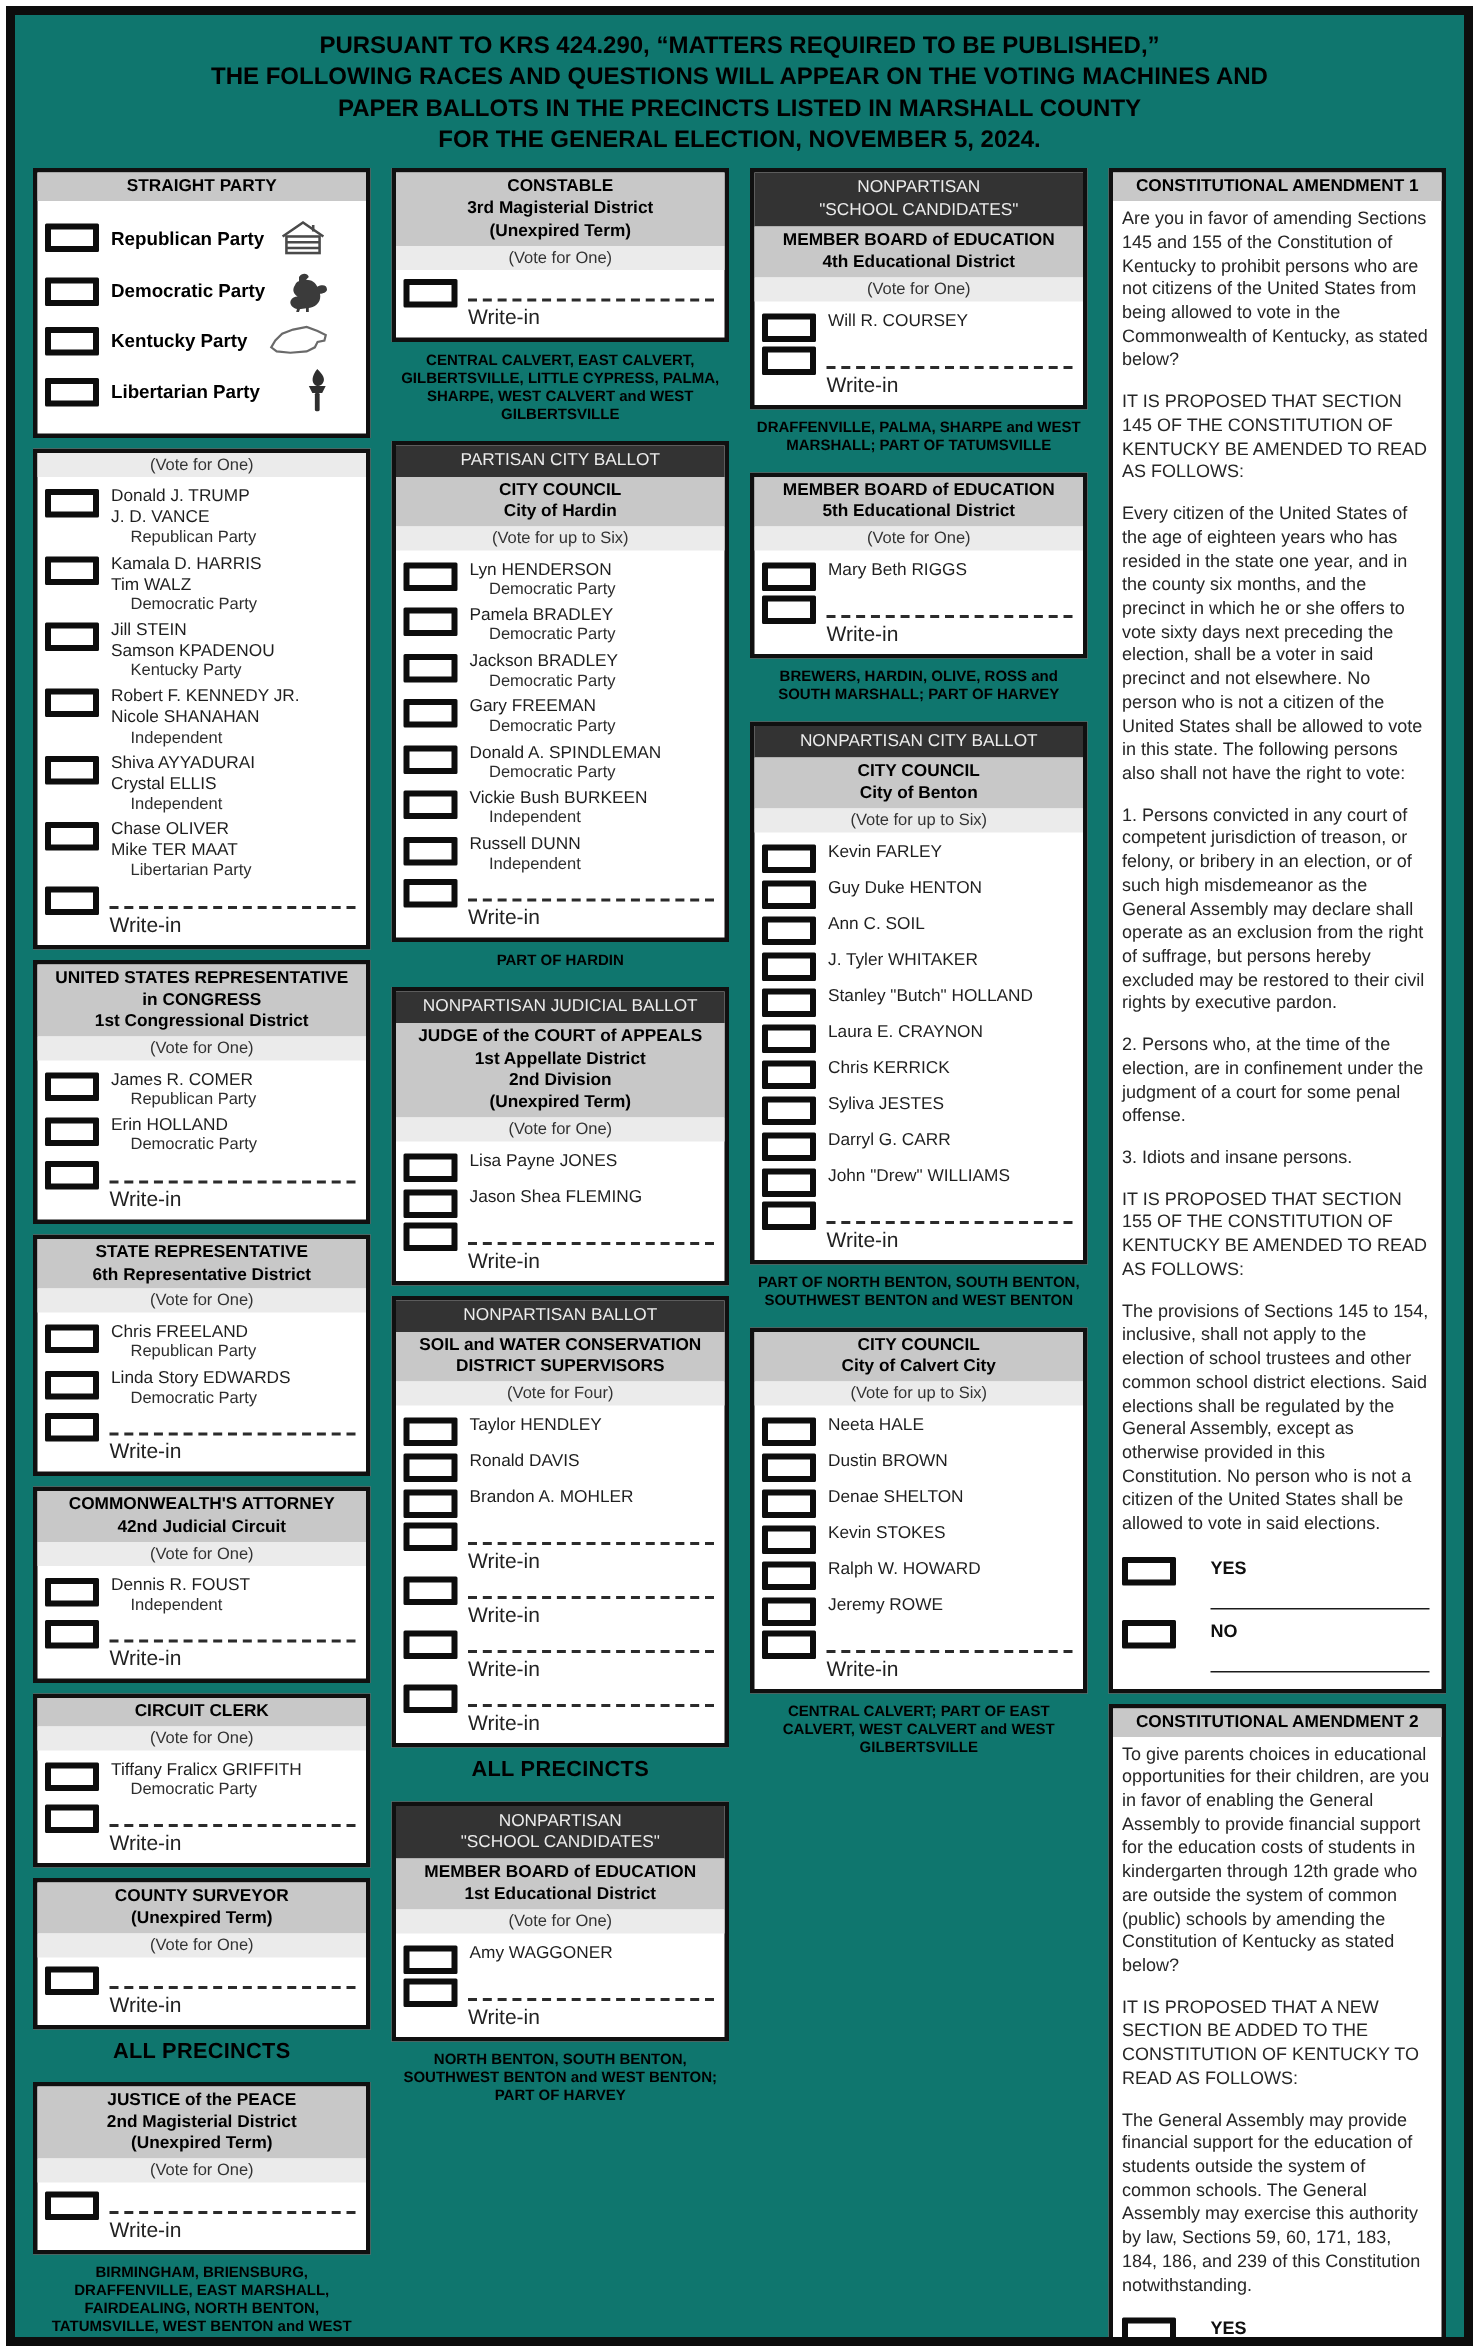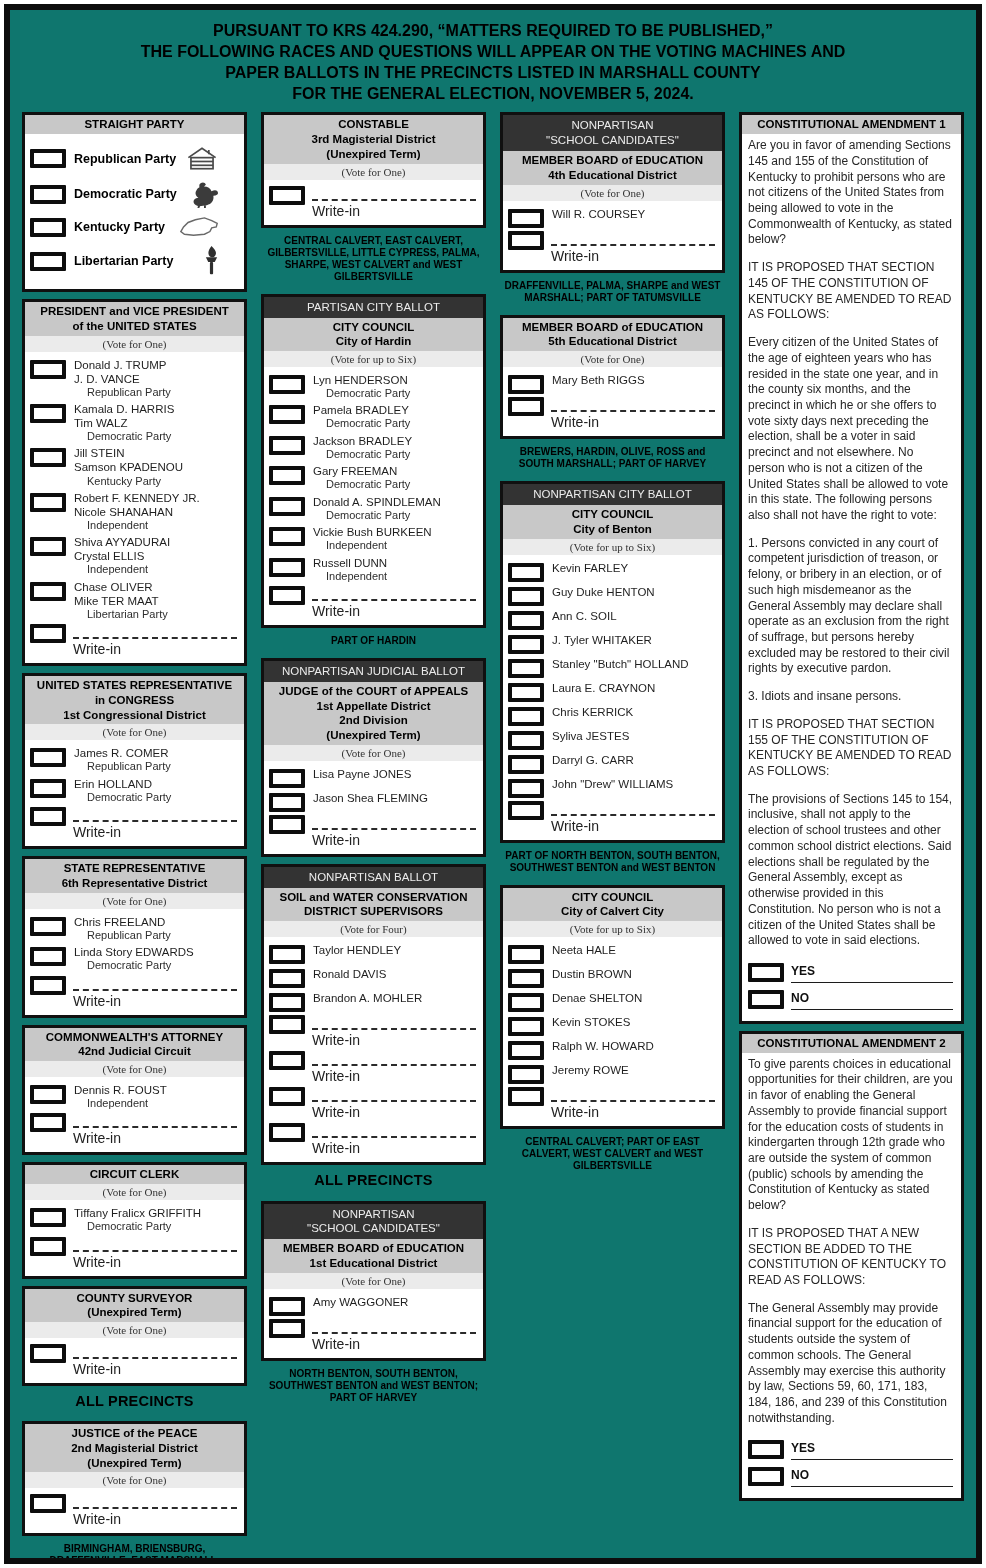--- a/index.html
+++ b/index.html
@@ -4,42 +4,42 @@
 <style>
   html,body{margin:0;padding:0;background:#fff;}
   body{width:986px;height:1568px;box-sizing:border-box;padding:4px;font-family:"Liberation Sans",sans-serif;}
   .page{width:100%;height:100%;box-sizing:border-box;border:6px solid #0d0d0d;padding:8px 12px;overflow:hidden;background:#0f766e;}
   .notice-header{font-weight:bold;text-align:center;font-size:16px;line-height:1.32;white-space:pre-line;color:#000;margin:2px 0 8px;}
   .cols{display:flex;gap:14px;align-items:flex-start;}
   .col{flex:1 1 0;min-width:0;}
   .box{border:3px solid #101010;margin-bottom:7px;background:#fff;}
   .bar{background:#333;color:#ececec;text-align:center;font-size:11.5px;line-height:1.3;padding:3px 2px;white-space:pre-line;}
   .hdr{background:#c8c8c8;color:#000;font-weight:bold;font-size:11.5px;line-height:1.28;text-align:center;padding:2px 5px;white-space:pre-line;}
-  .vote{background:#ebebeb;color:#333;font-size:11px;text-align:center;padding:2px 1px;font-family:Liberation Serif, serif;}
+  .vote{background:#ebebeb;color:#333;font-size:11px;text-align:center;padding:2px 1px;}
   .bbody{padding:3px 7px 5px 5px;}
   .cb{flex:none;display:inline-block;width:28px;height:11px;border:4px solid #0d0d0d;border-radius:1px;background:#fff;}
   .cand{display:flex;align-items:flex-start;margin:3px 0;}
   .cand .cb{margin-top:2px;}
   .ct{margin-left:8px;min-width:0;}
   .cn{font-size:11.5px;color:#1f1f1f;line-height:1.22;white-space:pre-line;}
   .cp{font-size:11px;color:#2e2e2e;line-height:1.22;padding-left:13px;}
   .wrow{display:flex;margin:3px 0 1px;}
   .wline{flex:1;margin-left:7px;padding-top:13px;min-width:0;}
   .dash{border-top:2.5px dashed #2b2b2b;height:0;}
   .wl{font-size:14px;color:#222;padding-top:2px;}
   .sp-row{display:flex;align-items:center;margin:8px 0;}
   .sp-label{font-weight:bold;font-size:12.5px;color:#000;margin-left:8px;flex:1;}
   .sp-icon{flex:none;margin-right:18px;line-height:0;}
   .precincts{font-weight:bold;text-align:center;font-size:10px;line-height:1.2;color:#000;margin:5px 2px 11px;}
   .allp{font-size:14.5px;letter-spacing:.2px;}
   .amp{font-size:12px;line-height:1.31;color:#262626;margin:0 0 12px;text-align:left;}
   .am-body{padding:4px 8px 7px 6px;}
   .ynrow{display:flex;align-items:flex-start;margin:5px 0 4px;}
   .ynrow .cb{margin-top:2px;}
-  .ynbar{flex:1;margin-left:7px;border-bottom:1.5px solid #1c1c1c;padding-bottom:3px;}
+  .ynbar{flex:1;margin-left:23px;border-bottom:1.5px solid #1c1c1c;padding-bottom:18px;}
   .ynl{font-weight:bold;font-size:12px;color:#0f0f0f;}
 </style>
 </head>
 <body>
 
 <div class="page">
   <div class="notice-header">PURSUANT TO KRS 424.290, “MATTERS REQUIRED TO BE PUBLISHED,”
 THE FOLLOWING RACES AND QUESTIONS WILL APPEAR ON THE VOTING MACHINES AND
 PAPER BALLOTS IN THE PRECINCTS LISTED IN MARSHALL COUNTY
 FOR THE GENERAL ELECTION, NOVEMBER 5, 2024.</div>
@@ -95,22 +95,20 @@
                     <path d="M2 12 h12 l-2.5 5 h-7 z"></path>
                     <rect x="6.3" y="17" width="3.4" height="13" rx="1"></rect>
                   </g>
                 </svg>
             </span>
           </div>
         </div>
       </section>
 
       <section class="box">
-        <div class="hdr">PRESIDENT and VICE PRESIDENT
-of the UNITED STATES</div>
         <div class="vote">(Vote for One)</div>
         <div class="bbody">
           <div class="cand">
             <span class="cb"></span>
             <div class="ct">
               <div class="cn">Donald J. TRUMP
 J. D. VANCE</div>
               <div class="cp">Republican Party</div>
             </div>
           </div>
@@ -686,20 +684,21 @@
 
     <div class="col">
 
       <section class="box">
         <div class="hdr">CONSTITUTIONAL AMENDMENT 1</div>
         <div class="bbody am-body">
           <p class="amp">Are you in favor of amending Sections 145 and 155 of the Constitution of Kentucky to prohibit persons who are not citizens of the United States from being allowed to vote in the Commonwealth of Kentucky, as stated below?</p>
           <p class="amp">IT IS PROPOSED THAT SECTION 145 OF THE CONSTITUTION OF KENTUCKY BE AMENDED TO READ AS FOLLOWS:</p>
           <p class="amp">Every citizen of the United States of the age of eighteen years who has resided in the state one year, and in the county six months, and the precinct in which he or she offers to vote sixty days next preceding the election, shall be a voter in said precinct and not elsewhere. No person who is not a citizen of the United States shall be allowed to vote in this state. The following persons also shall not have the right to vote:</p>
           <p class="amp">1.  Persons convicted in any court of competent jurisdiction of treason, or felony, or bribery in an election, or of such high misdemeanor as the General Assembly may declare shall operate as an exclusion from the right of suffrage, but persons hereby excluded may be restored to their civil rights by executive pardon.</p>
+          <p class="amp">2.  Persons who, at the time of the election, are in confinement under the judgment of a court for some penal offense.</p>
           <p class="amp">3.  Idiots and insane persons.</p>
           <p class="amp">IT IS PROPOSED THAT SECTION 155 OF THE CONSTITUTION OF KENTUCKY BE AMENDED TO READ AS FOLLOWS:</p>
           <p class="amp">The provisions of Sections 145 to 154, inclusive, shall not apply to the election of school trustees and other common school district elections.  Said elections shall be regulated by the General Assembly, except as otherwise provided in this Constitution.  No person who is not a citizen of the United States shall be allowed to vote in said elections.</p>
           <div class="ynrow">
             <span class="cb"></span>
             <div class="ynbar"><span class="ynl">YES</span></div>
           </div>
           <div class="ynrow">
             <span class="cb"></span>
             <div class="ynbar"><span class="ynl">NO</span></div>

